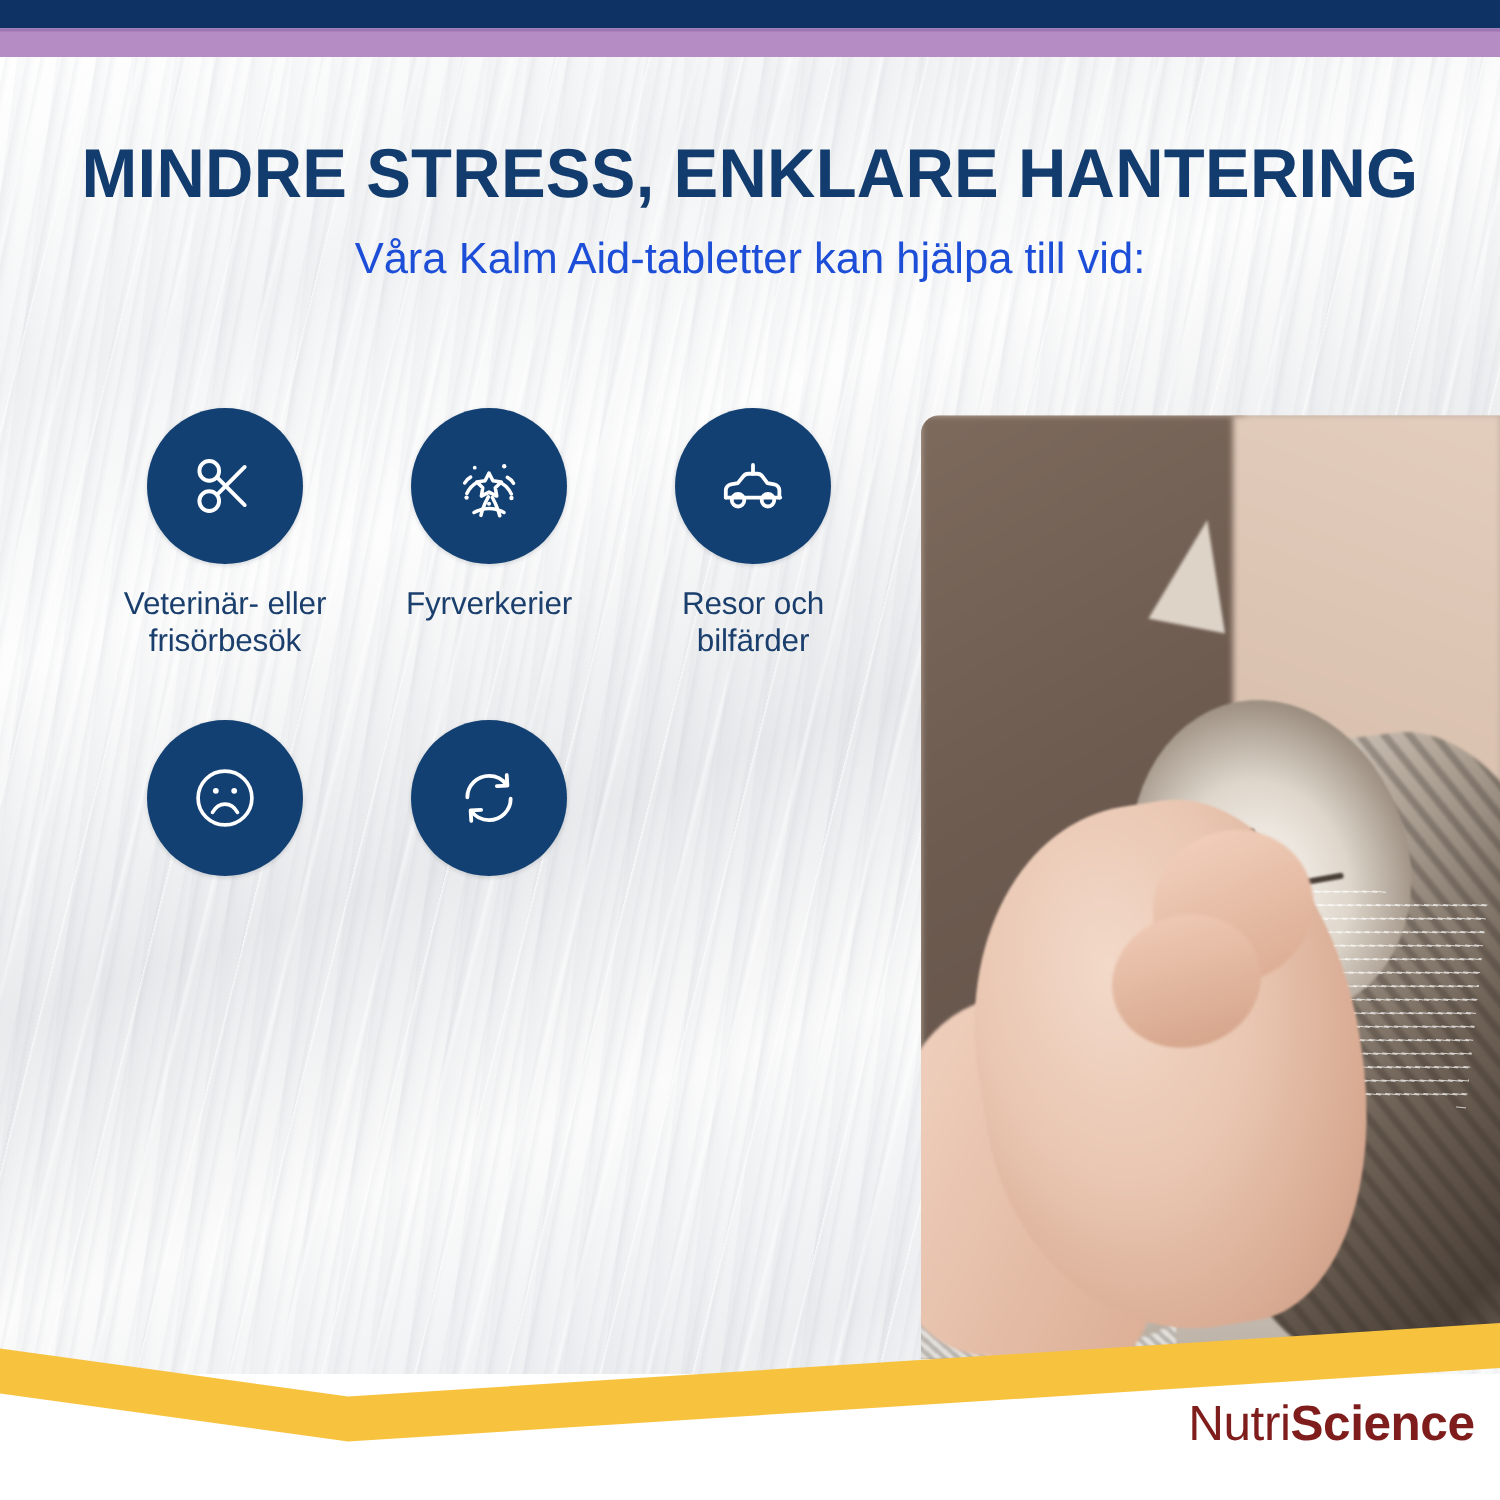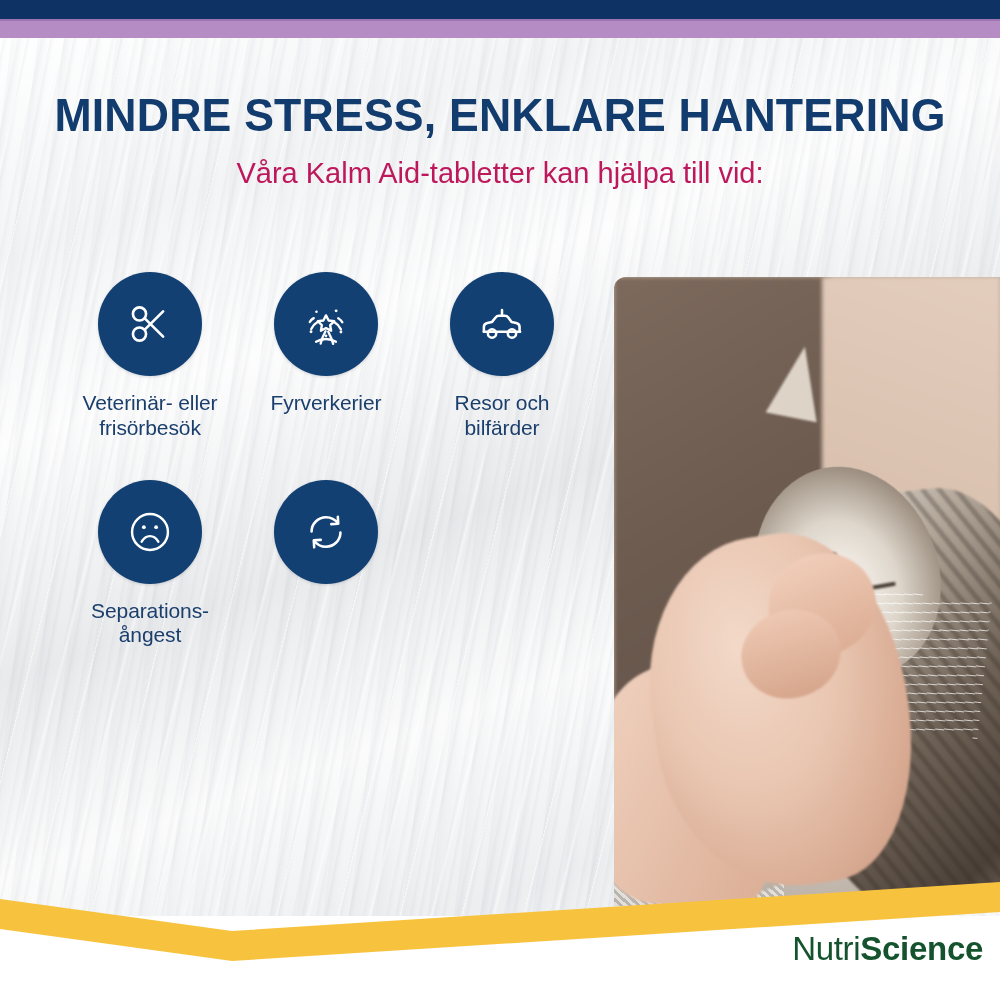--- a/index.html
+++ b/index.html
@@ -50,21 +50,21 @@
   
   .headline{
     position:absolute;left:0;top:88px;width:1000px;text-align:center;
     color:#123b6e;font-weight:700;font-size:46px;letter-spacing:.2px;
     transform:scaleX(.97);transform-origin:center;
     font-family:"Liberation Sans Narrow","Liberation Sans","DejaVu Sans Condensed",sans-serif;
     white-space:nowrap;
   }
   .subhead{
     position:absolute;left:0;top:157px;width:1000px;text-align:center;
-    color:#be185d;font-size:29px;font-weight:400;white-space:nowrap;
+    color:#1d4ed8;font-size:29px;font-weight:400;white-space:nowrap;
   }
 
   
   .grid{position:absolute;left:62px;top:272px;width:530px;}
   .grid-row{display:flex;}
   .cell{width:176px;display:flex;flex-direction:column;align-items:center;}
   .circle{
     width:104px;height:104px;border-radius:50%;background:#134072;
     display:flex;align-items:center;justify-content:center;
     box-shadow:0 1px 3px rgba(40,55,75,.18);
@@ -136,21 +136,21 @@
     background:radial-gradient(ellipse at 50% 40%,#e4ded6,#a89c8e);border-radius:50% 50% 44% 44%;
     transform:rotate(-8deg);filter:blur(1px);}
 
   
   .yellow{position:absolute;left:0;top:870px;width:1000px;height:130px;}
   .yellow svg{display:block;}
 
   
   .logo{
     position:absolute;right:30px;bottom:32px;
-    color:#14532d;font-size:33px;letter-spacing:-.3px;white-space:nowrap;
+    color:#7f1d1d;font-size:33px;letter-spacing:-.3px;white-space:nowrap;
   }
   .logo .lite{font-weight:400;}
   .logo .bold{font-weight:700;}
 </style>
 </head>
 <body>
 
 <div class="poster">
 
   <div class="bar-navy"></div>
@@ -226,24 +226,20 @@
 
 
       <div class="cell">
         <div class="circle">
           <svg width="56" height="56" viewBox="0 0 64 64" fill="none" stroke="#ffffff" stroke-width="2.8" stroke-linecap="round" stroke-linejoin="round">
             <circle cx="32" cy="32" r="20.5"></circle>
             <circle cx="25" cy="26.5" r="2.2" fill="#fff" stroke="none"></circle>
             <circle cx="39" cy="26.5" r="2.2" fill="#fff" stroke="none"></circle>
             <path d="M22.5 43c2.4-4.2 5.6-6.3 9.5-6.3s7.1 2.1 9.5 6.3"></path>
           </svg>
-        </div>
-        <div class="cap">
-          <span>Separations-</span><br>
-          <span>ångest</span>
         </div>
       </div>
 
       <div class="cell">
         <div class="circle">
           <svg width="56" height="56" viewBox="0 0 64 64" fill="none" stroke="#ffffff" stroke-width="2.9" stroke-linecap="round" stroke-linejoin="round">
             <path d="M15.5 31.5c0-9 7.4-16.3 16.5-16.3 5.6 0 10.5 2.7 13.5 6.9"></path>
             <path d="M48.5 32.5c0 9-7.4 16.3-16.5 16.3-5.6 0-10.5-2.7-13.5-6.9"></path>
             <path d="M45.5 14.5l0.5 8-8 .5"></path>
             <path d="M18.5 49.5l-.5-8 8-.5"></path>

